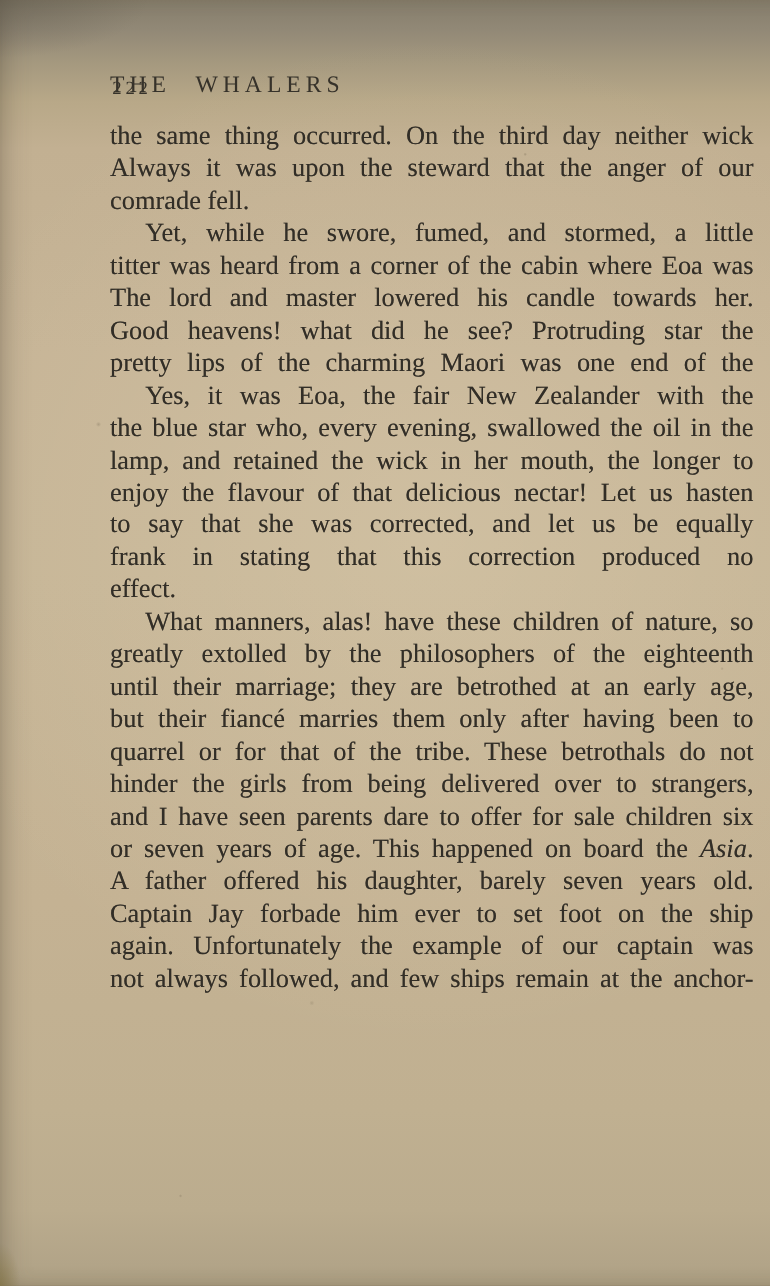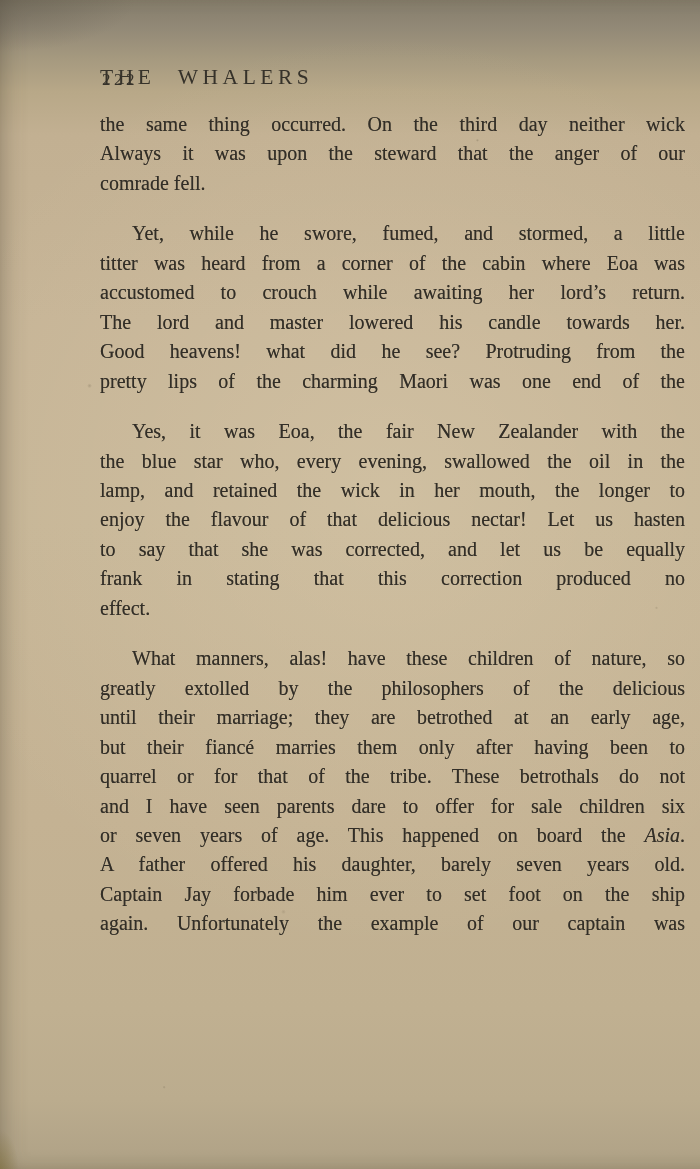--- a/index.html
+++ b/index.html
@@ -101,36 +101,35 @@
     font-size: 21.5px;
     letter-spacing: 4.5px;
     word-spacing: 13px;
   }
   
   .text-block {
     position: absolute;
     left: 100px;
     top: 110px;
     width: 585px;
-    font-size: 20px;
+    font-size: 24px;
     line-height: 29.45px;
     color: #322e27;
     text-shadow: 0 0 0.5px rgba(50,46,39,0.55);
   }
   .line {
     text-align: justify;
     text-align-last: justify;
     white-space: normal;
   }
   .line.no-just {
     text-align-last: left;
   }
   .line.indent {
     text-indent: 32px;
-    margin-top: 21px;
   }
 </style>
 </head>
 <body>
 
 <div class="page">
 
   <div class="top-left-shade"></div>
   <div class="fore-edge-tint"></div>
   <div class="fore-edge-bottom"></div>
@@ -141,36 +140,37 @@
     <span class="page-number">222</span>
     <span class="running-title">THE WHALERS</span>
   </div>
 
   <div class="text-block">
       <div class="line"><span>the same thing occurred.  On the third day neither wick</span></div>
       <div class="line"><span>Always it was upon the steward that the anger of our</span></div>
       <div class="line no-just"><span>comrade fell.</span></div>
       <div class="line indent"><span>Yet, while he swore, fumed, and stormed, a little</span></div>
       <div class="line"><span>titter was heard from a corner of the cabin where Eoa was</span></div>
-      <div class="line"><span>accustomed to crouch while awaiting her lord’s return.</span></div>
       <div class="line"><span>The lord and master lowered his candle towards her.</span></div>
-      <div class="line"><span>Good heavens! what did he see?  Protruding from the</span></div>
+      <div class="line"><span>Good heavens! what did he see?  Protruding star the</span></div>
       <div class="line"><span>pretty lips of the charming Maori was one end of the</span></div>
       <div class="line indent"><span>Yes, it was Eoa, the fair New Zealander with the</span></div>
       <div class="line"><span>the blue star who, every evening, swallowed the oil in the</span></div>
       <div class="line"><span>lamp, and retained the wick in her mouth, the longer to</span></div>
       <div class="line"><span>enjoy the flavour of that delicious nectar!  Let us hasten</span></div>
       <div class="line"><span>to say that she was corrected, and let us be equally</span></div>
       <div class="line"><span>frank in stating that this correction produced no</span></div>
       <div class="line no-just"><span>effect.</span></div>
       <div class="line indent"><span>What manners, alas! have these children of nature, so</span></div>
-      <div class="line"><span>greatly extolled by the philosophers of the delicious</span></div>
+      <div class="line"><span>greatly extolled by the philosophers of the eighteenth</span></div>
       <div class="line"><span>until their marriage; they are betrothed at an early age,</span></div>
       <div class="line"><span>but their fiancé marries them only after having been to</span></div>
       <div class="line"><span>quarrel or for that of the tribe.  These betrothals do not</span></div>
+      <div class="line"><span>hinder the girls from being delivered over to strangers,</span></div>
       <div class="line"><span>and I have seen parents dare to offer for sale children six</span></div>
       <div class="line"><span>or seven years of age.  This happened on board the </span><i>Asia</i><span>.</span></div>
       <div class="line"><span>A father offered his daughter, barely seven years old.</span></div>
       <div class="line"><span>Captain Jay forbade him ever to set foot on the ship</span></div>
       <div class="line"><span>again.  Unfortunately the example of our captain was</span></div>
+      <div class="line"><span>not always followed, and few ships remain at the anchor-</span></div>
     </div>
 
 </div>
 
 </body></html>

